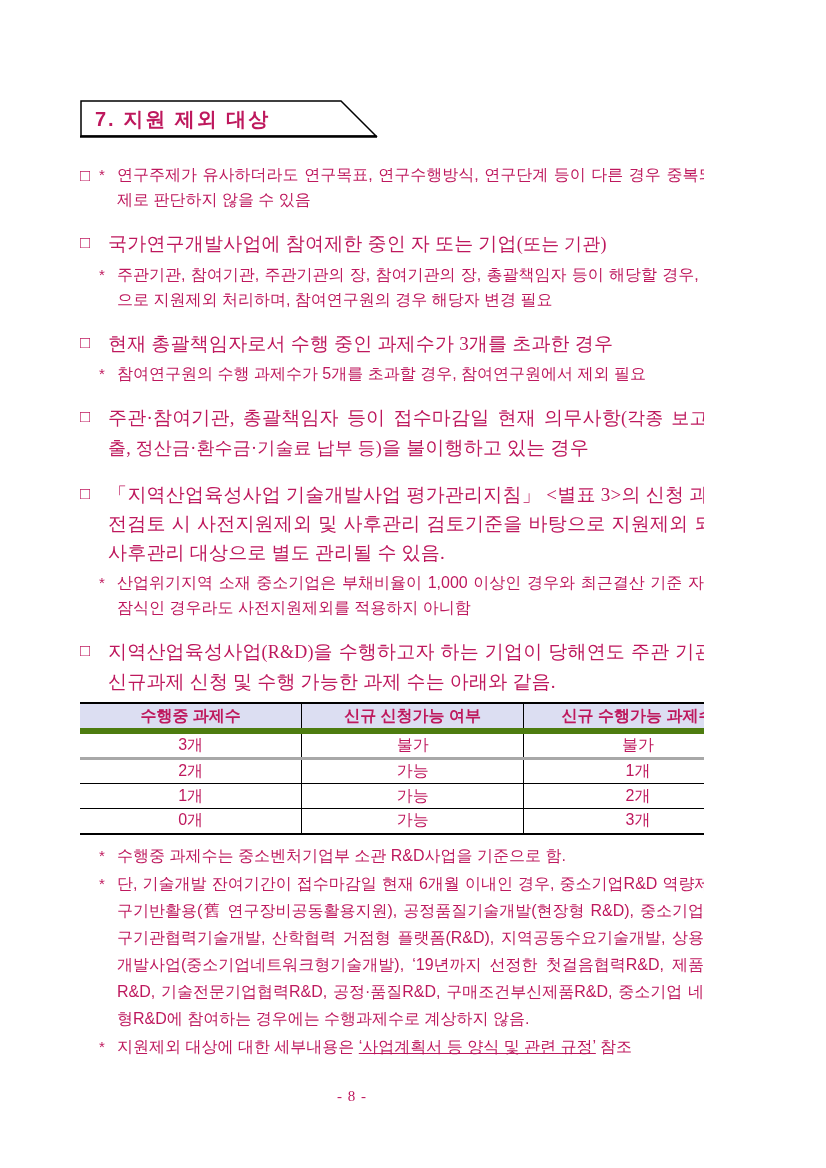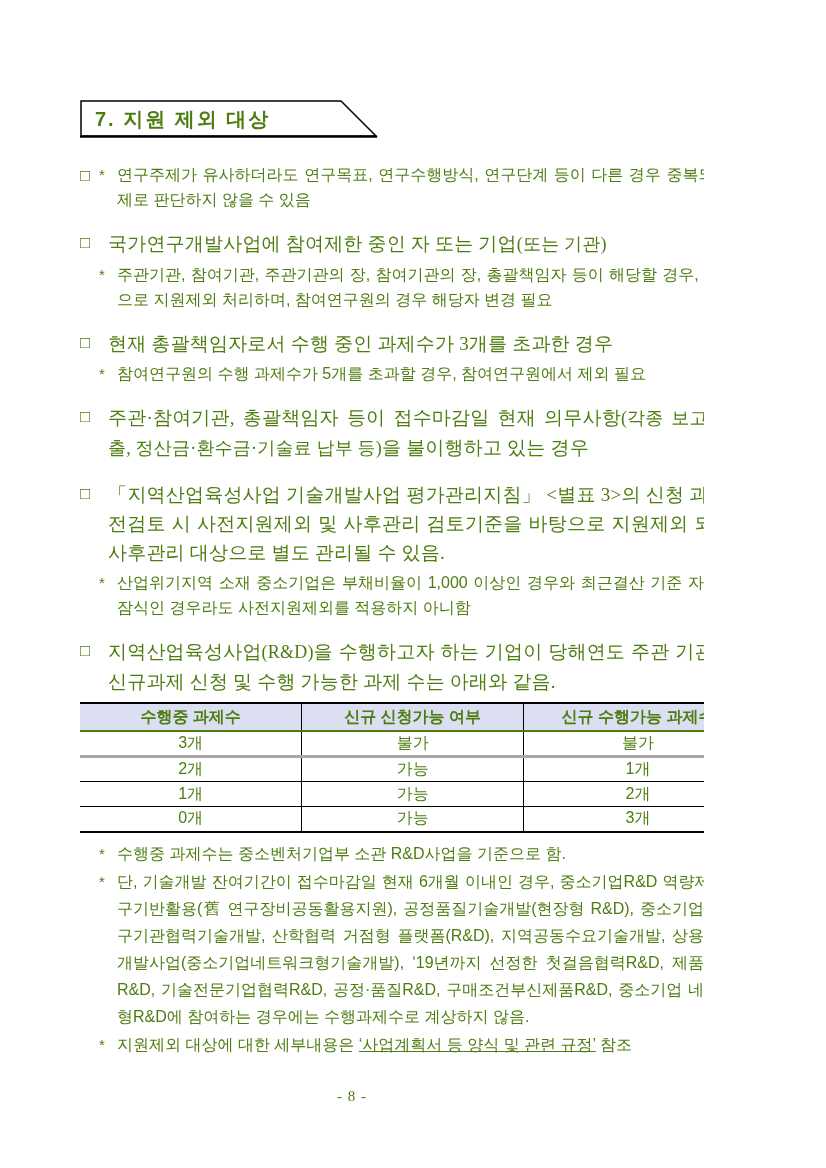--- a/index.html
+++ b/index.html
@@ -3,21 +3,21 @@
 <meta charset="utf-8">
 <style>
   * { box-sizing: border-box; }
   html, body { margin: 0; padding: 0; background: #ffffff; }
 
   .page {
     position: relative;
     width: 704px;
     height: 1168px;
     background: #ffffff;
-    color: #4d7c0f;
+    color: #be185d;
     font-family: "Liberation Serif", "DejaVu Serif", serif;
     overflow: hidden;
   }
 
   .content {
     position: absolute;
     left: 80px;
     top: 100px;
     width: 672px;
   }
@@ -48,21 +48,21 @@
   }
   .star { position: absolute; left: 2px; top: 0; font-size: 15px; }
 
   
   .task-table {
     width: 672px; border-collapse: collapse; margin-top: 6px;
     font-family: "Liberation Sans", "DejaVu Sans", sans-serif;
     font-size: 16px; text-align: center;
     border-top: 2px solid #000; border-bottom: 2px solid #000;
   }
-  .task-table th { font-weight: bold; height: 28px; border-bottom: 2px solid #4d7c0f; }
+  .task-table th { font-weight: bold; height: 28px; border-bottom: 6px solid #4d7c0f; }
   .task-table td { height: 25px; border-bottom: 1px solid #000; font-weight: normal; text-align: center; }
   .task-table tr > *:not(:first-child) { border-left: 1px solid #000; }
   .task-table col.c1 { width: 33%; }
   .task-table col.c2 { width: 33%; }
   .task-table col.c3 { width: 34%; }
   .task-table tbody tr.gray-sep td { border-bottom: 3px solid #a8a8a8; }
   .task-table tbody tr:last-child td { border-bottom: none; }
 
   
   .footnotes { margin-top: 7px; }

